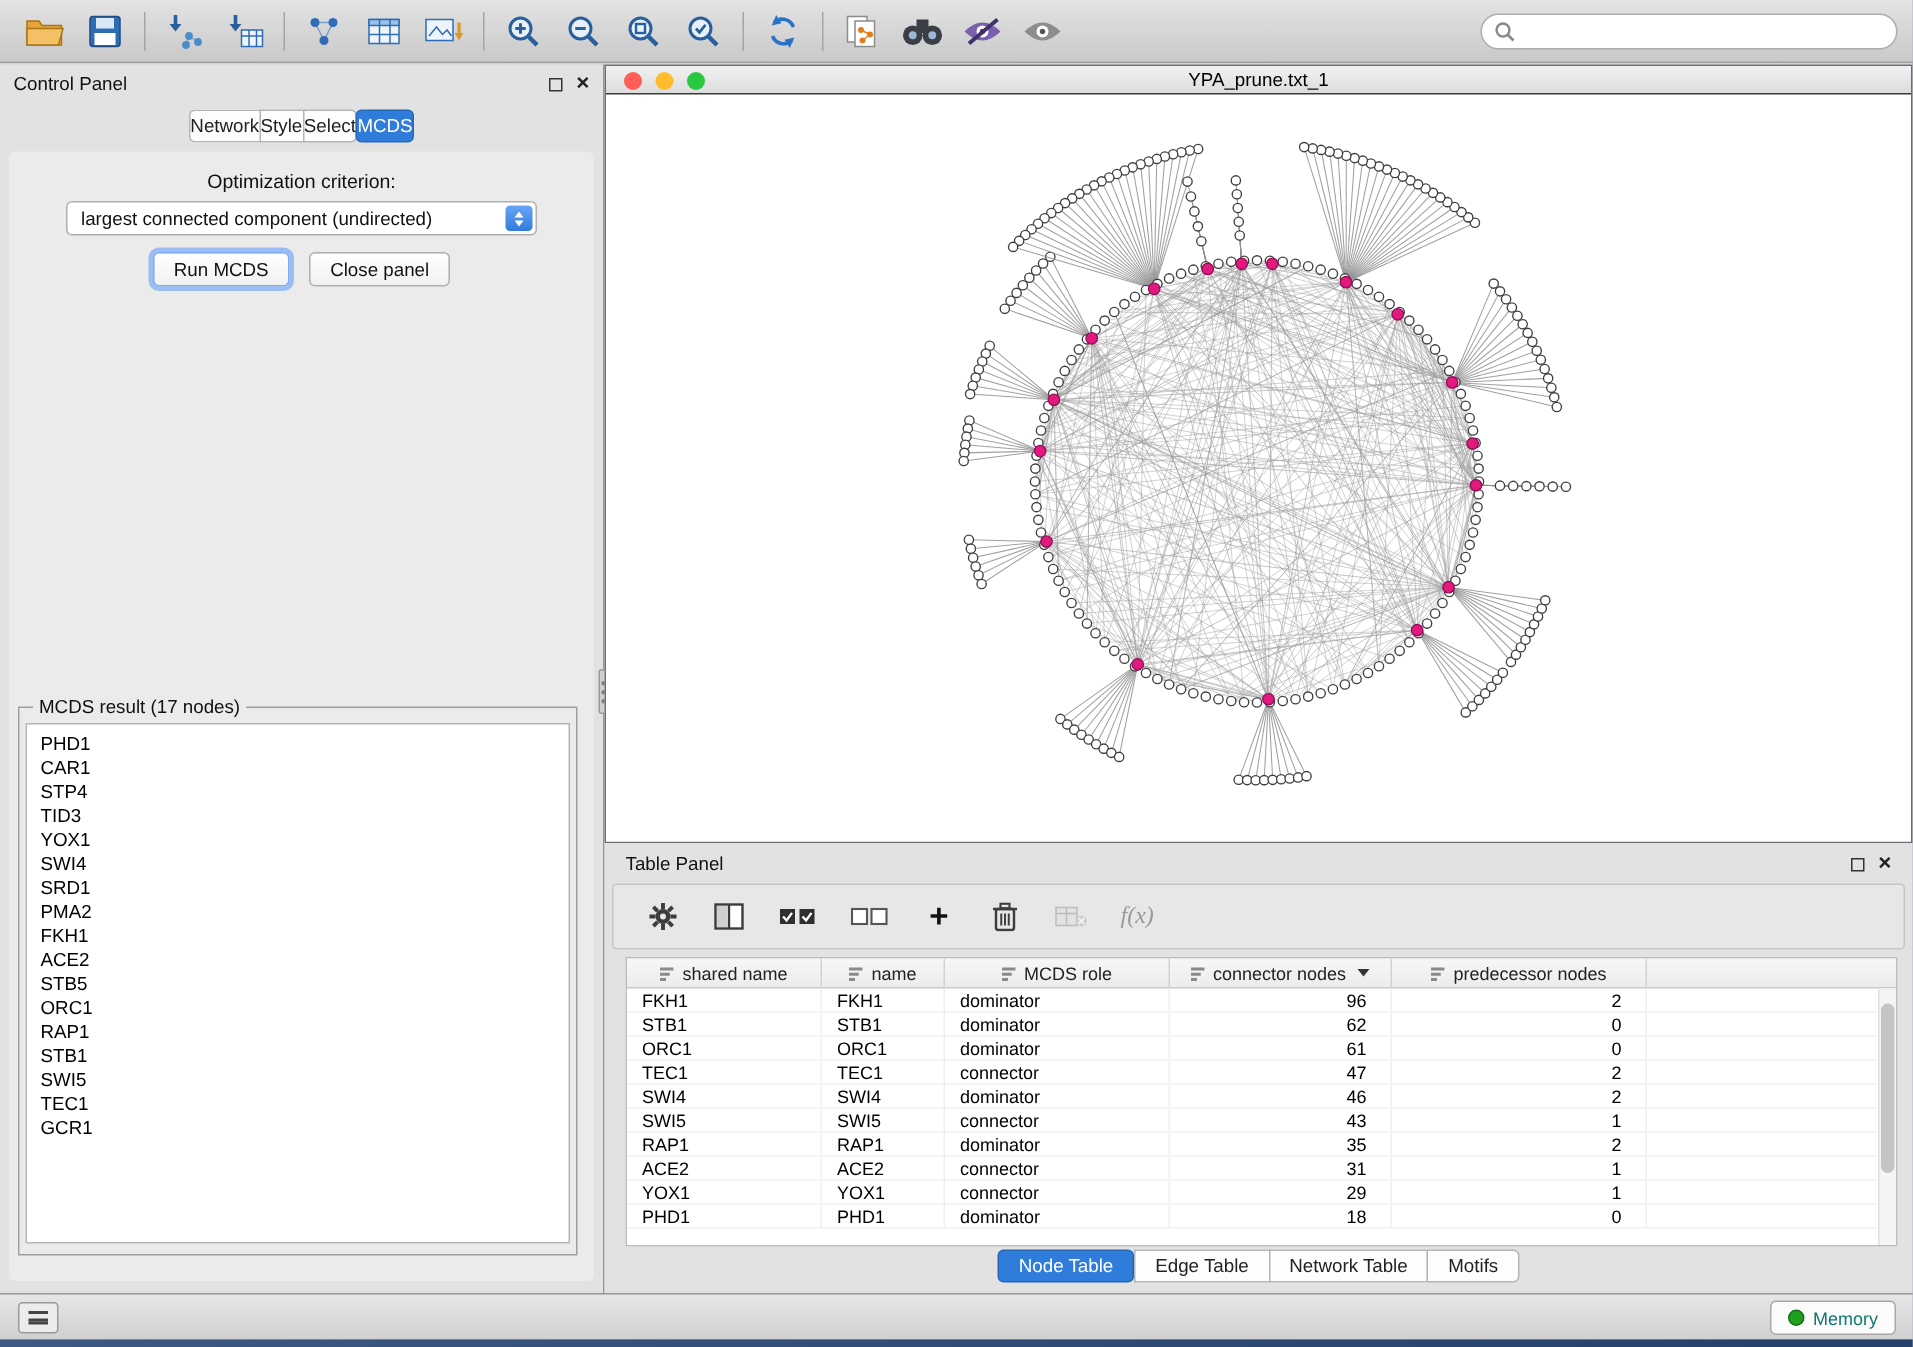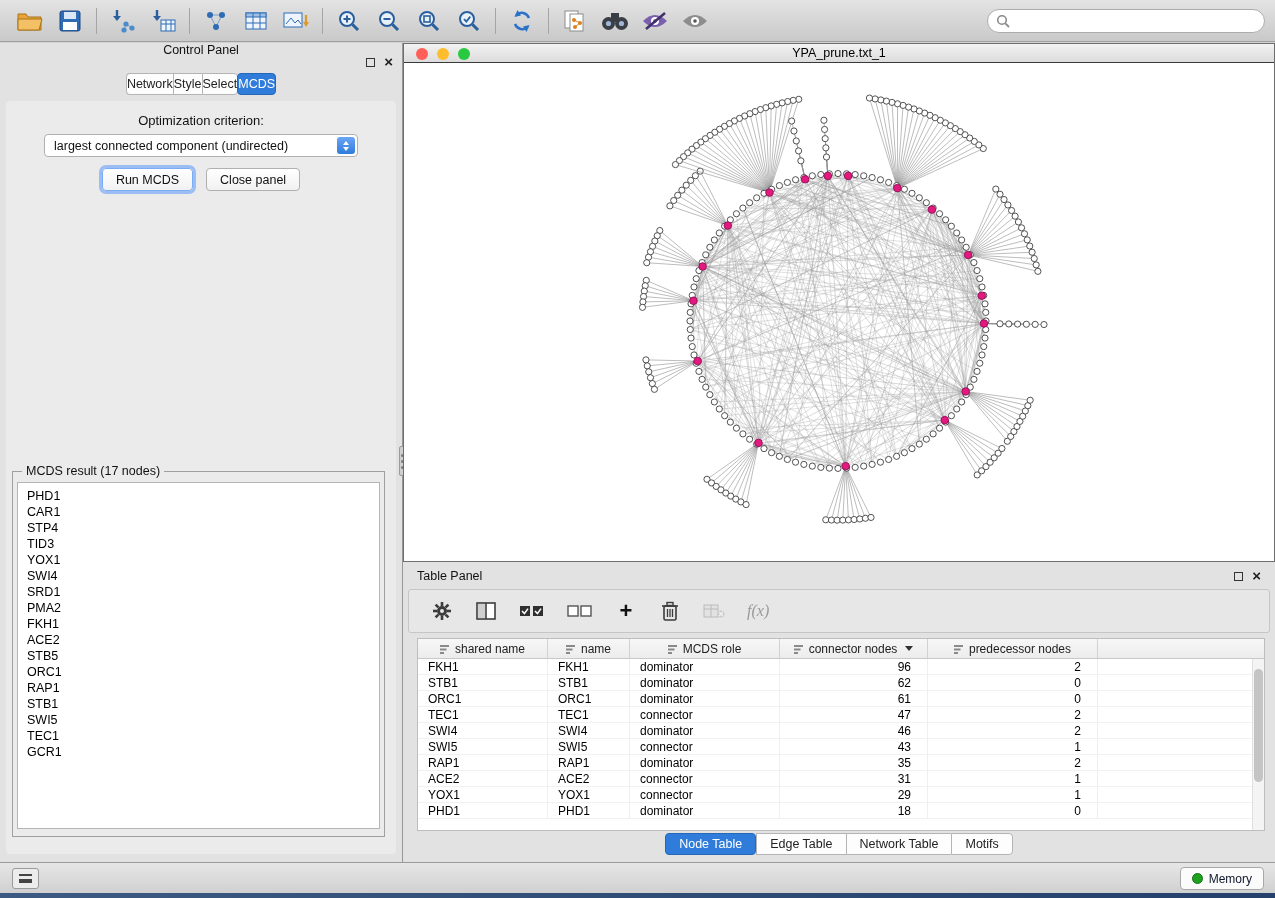--- a/index.html
+++ b/index.html
@@ -18,21 +18,21 @@
   .search-box input { border:none; outline:none; flex:1; font-size:12px; font-family:"Liberation Sans",sans-serif; background:transparent; }
 
   
   .v-splitter { position:absolute; left:402px; top:43px; width:1px; height:819px; background:#979797; }
   .splitter-handle { position:absolute; left:399px; top:446px; width:7px; height:30px; background:#cfcfcf; border:1px solid #9a9a9a; border-radius:2px; display:flex; flex-direction:column; align-items:center; justify-content:center; gap:3px; }
   .splitter-handle i { width:3px; height:3px; background:#7a7a7a; border-radius:50%; }
 
   
   .control-panel { position:absolute; top:43px; left:0; width:402px; height:819px; background:#e2e2e2; }
   .cp-bgcard { position:absolute; top:58px; left:6px; right:6px; bottom:8px; background:#ebebeb; border-radius:4px; }
-  .panel-header { position:absolute; top:0; left:0; right:0; height:26px; display:flex; align-items:center; padding:0 9px; font-size:12.5px; color:#111;flex-direction:column; }
+  .panel-header { position:absolute; top:0; left:0; right:0; height:26px; display:flex; align-items:center; padding:0 9px; font-size:12.5px; color:#111; }
   .win-btns { margin-left:auto; display:flex; align-items:center; gap:9px; }
   .float-btn { width:9px; height:9px; border:1.5px solid #333; display:inline-block; }
   .close-btn { font-size:15px; font-weight:bold; color:#222; line-height:10px; }
 
   .cp-tabs { position:absolute; top:30px; left:0; right:0; display:flex; justify-content:center; z-index:2; }
   .cp-tab { padding:3px 0; font-size:12.5px; color:#222; background:#fdfdfd; border:1px solid #b4b4b4; border-right:none; }
   .cp-tab:first-child { border-radius:4px 0 0 4px; }
   .cp-tab.last { border-right:1px solid #b4b4b4; border-radius:0 4px 4px 0; }
   .cp-tab.active { background:#2f7cdb; color:#fff; border:1px solid #2668b8; border-radius:4px; margin-left:-1px; }
 
@@ -93,21 +93,21 @@
   .tp-tab.active { background:#2f7cdb; color:#fff; border:1px solid #2668b8; border-radius:4px; }
 
   
   .statusbar { position:absolute; top:862px; left:0; width:1275px; height:31px;
     background:linear-gradient(#e6e6e6,#d0d0d0); border-top:1px solid #9a9a9a; }
   .sb-list-btn { position:absolute; left:12px; top:5px; width:27px; height:21px; border:1px solid #9a9a9a; border-radius:3px;
     background:#ececec; display:flex; align-items:center; justify-content:center; }
   .hamburger { width:13px; height:9px; border-top:2px solid #444; border-bottom:2px solid #444; position:relative; }
   .hamburger:after { content:""; position:absolute; left:0; right:0; top:2.5px; height:2px; background:#444; }
   .memory-btn { position:absolute; right:11px; top:4px; height:23px; border:1px solid #a8a8a8; border-radius:4px;
-    background:#fbfbfb; display:flex; align-items:center; gap:6px; padding:4px 11px; font-size:12px; color:#0f172a; }
+    background:#fbfbfb; display:flex; align-items:center; gap:6px; padding:4px 11px; font-size:12px; color:#0f766e; }
   .green-dot { width:11px; height:11px; border-radius:50%; background:#1ea11e; border:1px solid #137013; }
 
   .desktop-strip { position:absolute; top:893px; left:0; width:1275px; height:5px; background:linear-gradient(90deg,#3d5a82,#24406b); }
 </style>
 </head>
 <body>
 
 <div class="app">
 
   <div class="toolbar">

